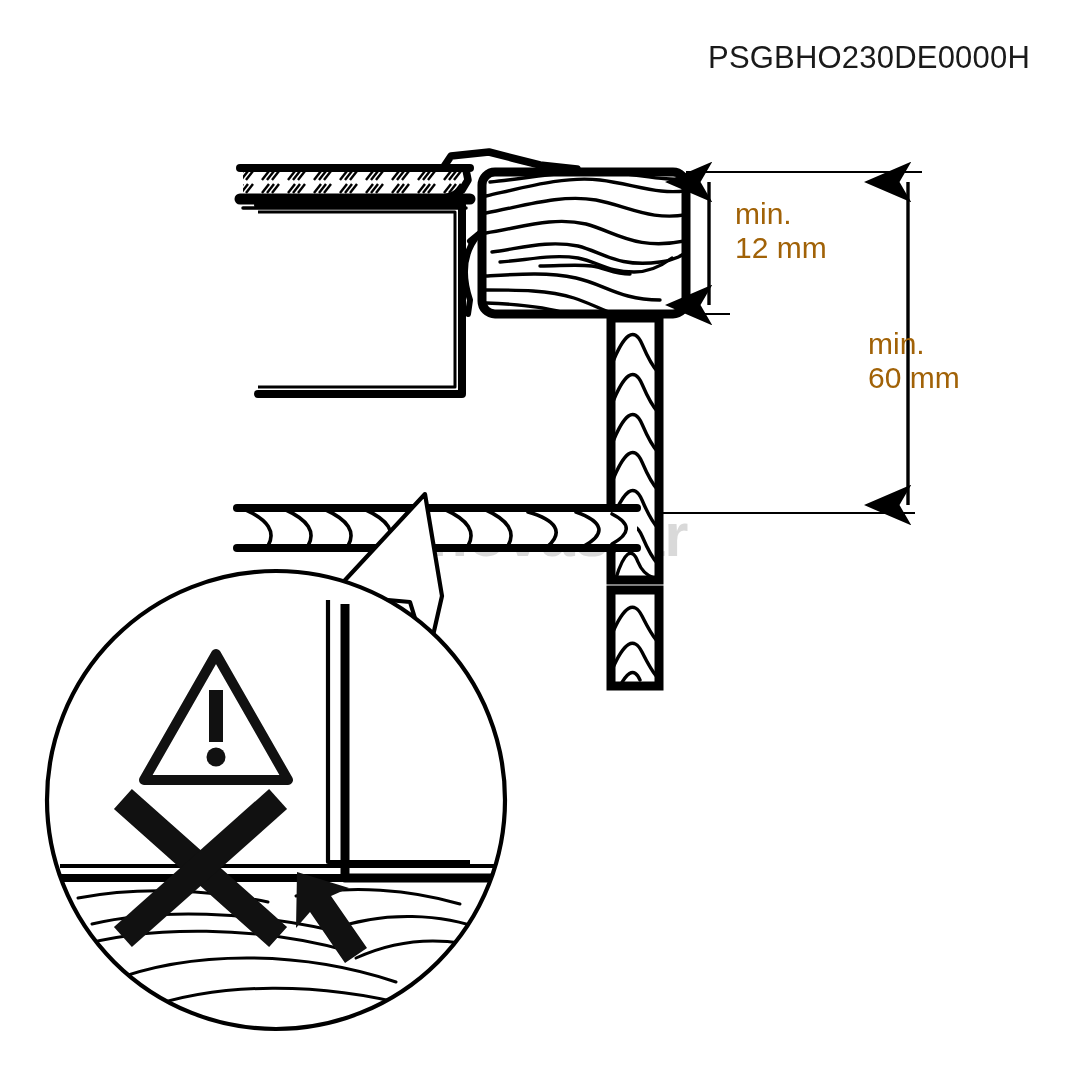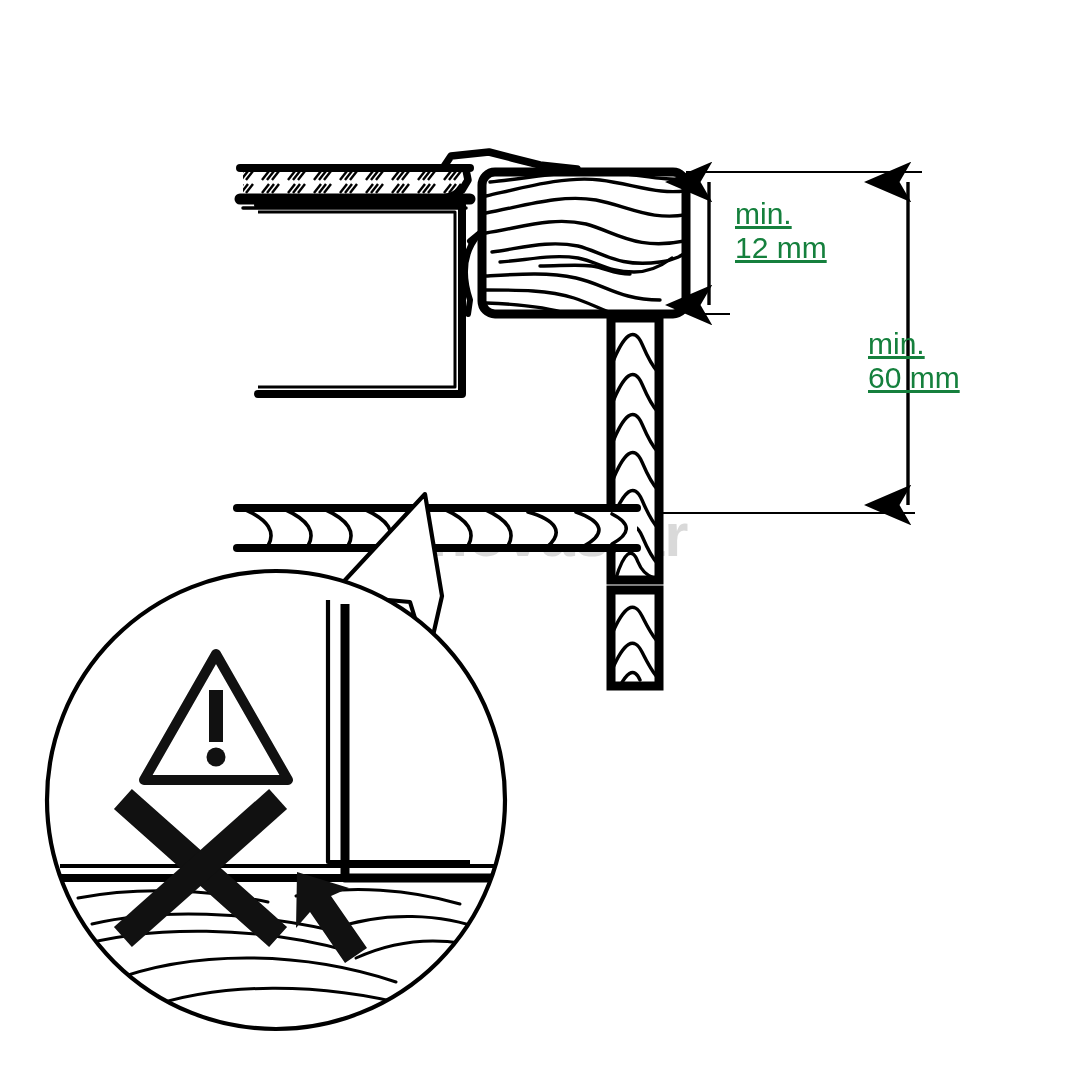--- a/index.html
+++ b/index.html
@@ -5,32 +5,33 @@
   html,body{margin:0;padding:0;background:#ffffff;}
   body{width:1080px;height:1080px;overflow:hidden;
        font-family:"Liberation Sans","DejaVu Sans",sans-serif;}
   #stage{position:relative;width:1080px;height:1080px;background:#fff;}
   #title{
     position:absolute;left:0;top:40px;width:1030px;
     text-align:right;font-size:31px;color:#1a1a1a;
     letter-spacing:.2px;white-space:nowrap;
   }
   #dim12, #dim60{
-    position:absolute;color:#15803d;line-height:1.14;white-space:pre-line;text-decoration:underline;
+    position:absolute;color:#a16207;line-height:1.14;white-space:pre-line;
   }
   #dim12{left:735px;top:197px;font-size:30px;}
   #dim60{left:868px;top:327px;font-size:30px;}
   svg{position:absolute;left:0;top:0;}
   .wm{fill:#d9d9d9;}
 </style>
 </head>
 <body>
 
 <div id="stage">
 
+  <div id="title">PSGBHO230DE0000H</div>
 
   <svg width="1080" height="1080" viewBox="0 0 1080 1080">
 
     <defs>
 
       <pattern id="hatch" width="26" height="13" patternUnits="userSpaceOnUse">
         <g stroke="#000" stroke-width="2.4">
           <line x1="2" y1="11" x2="9" y2="2"></line>
           <line x1="7" y1="11" x2="14" y2="2"></line>
           <line x1="12" y1="11" x2="19" y2="2"></line>

